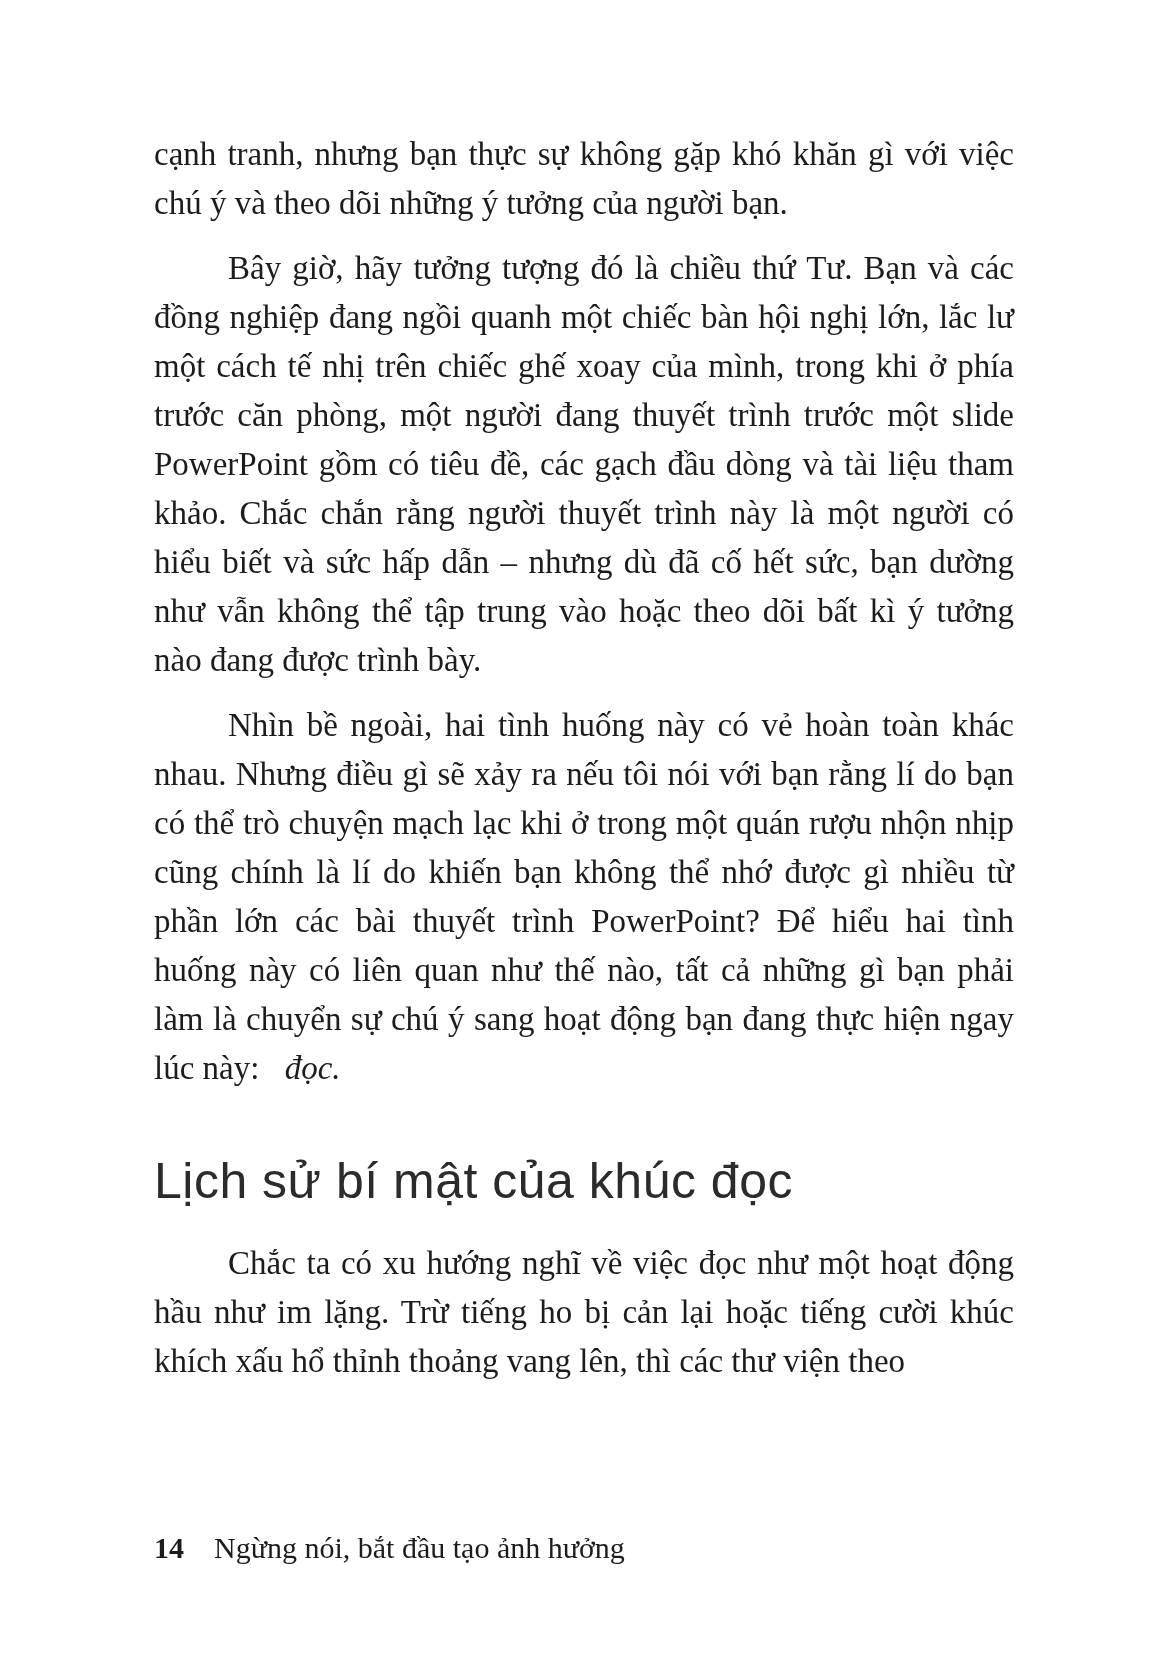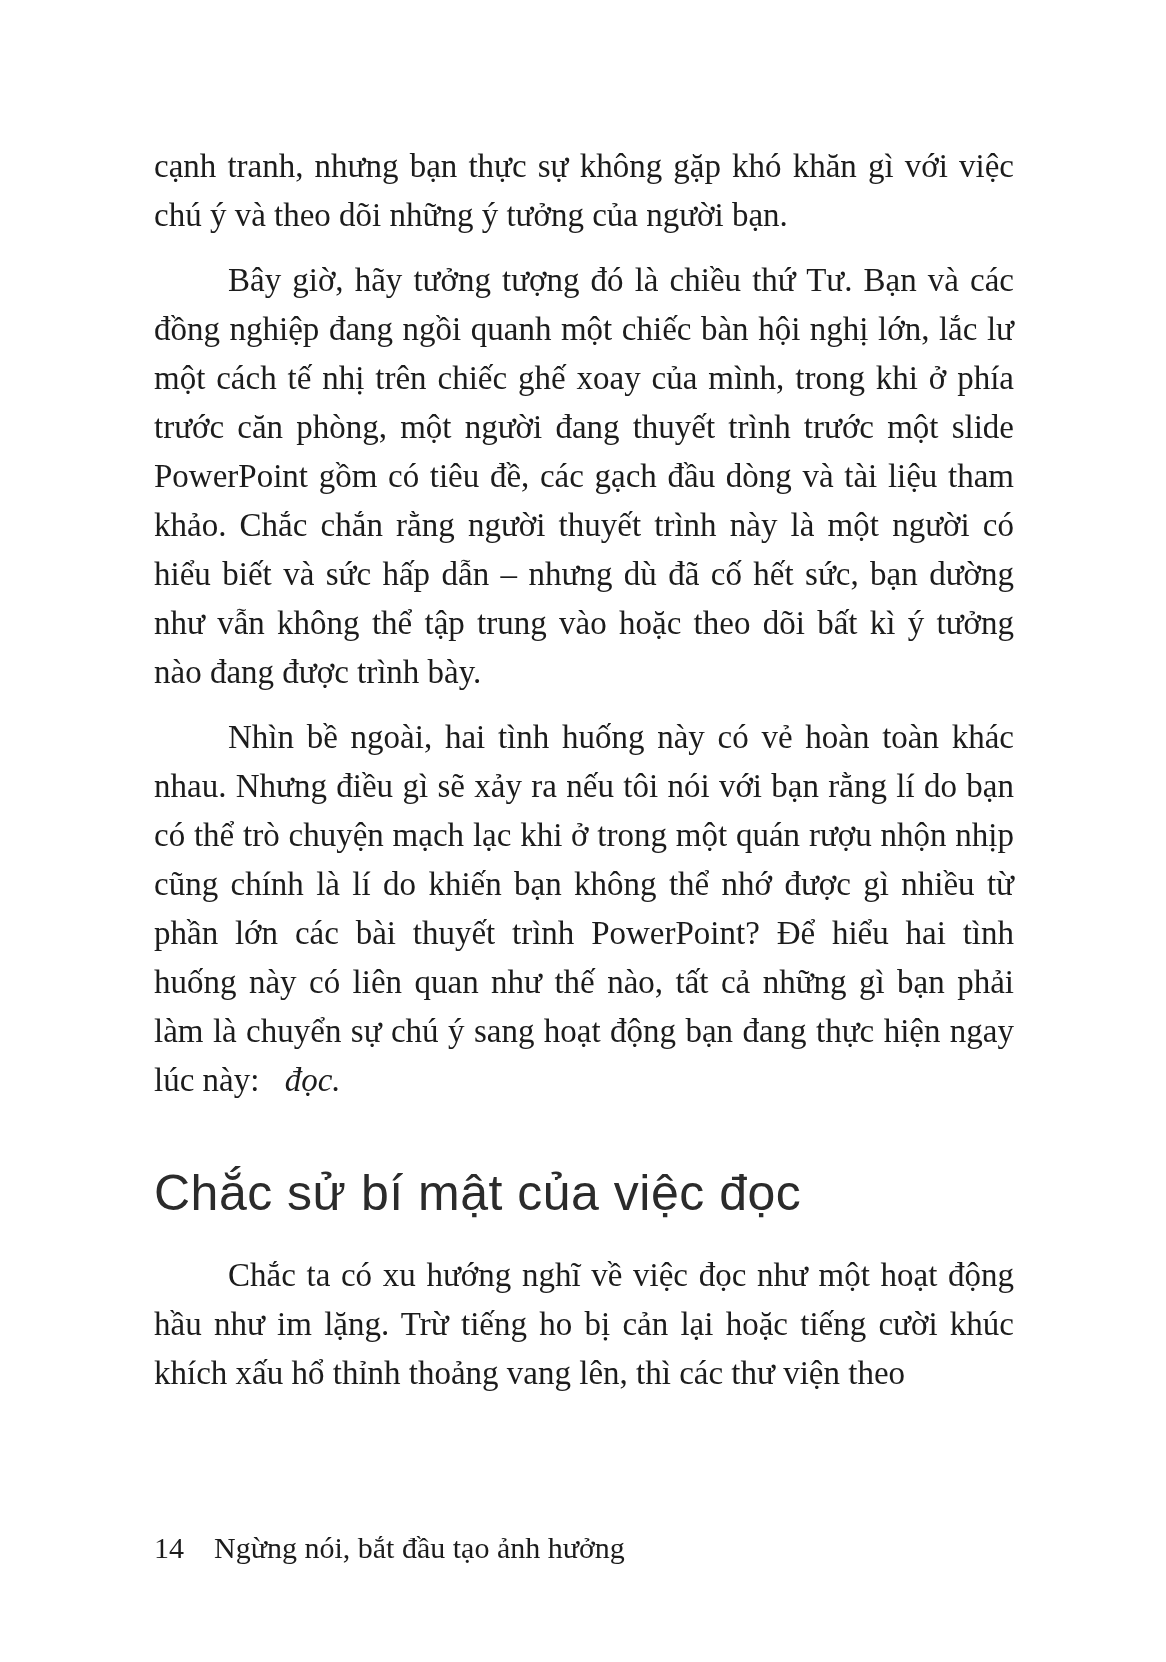--- a/index.html
+++ b/index.html
@@ -11,21 +11,21 @@
     position: relative;
     width: 1166px;
     height: 1662px;
     background: #ffffff;
     overflow: hidden;
     font-family: "Liberation Serif", serif;
   }
   #body-text {
     position: absolute;
     left: 154px;
-    top: 142px;
+    top: 130px;
     width: 860px;
     color: #1c1c1c;
     font-size: 33px;
     line-height: 49px;
     text-align: justify;
   }
   p.body-para {
     margin: 0 0 16px 0;
   }
   p.body-para.indent {
@@ -52,40 +52,40 @@
     left: 154px;
     top: 1487px;
     width: 860px;
     display: flex;
     align-items: baseline;
     gap: 30px;
     font-size: 30px;
     color: #1c1c1c;
   }
   #footer .page-number {
-    font-weight: normal;
+    font-weight: bold;
   }
   #footer .running-title {
     margin-top: 44px;
   }
 </style>
 </head>
 <body>
 
 <div id="page">
 
   <div id="body-text">
 
     <p class="body-para">cạnh tranh, nhưng bạn thực sự không gặp khó khăn gì với việc chú ý và theo dõi những ý tưởng của người bạn.</p>
 
     <p class="body-para indent">Bây giờ, hãy tưởng tượng đó là chiều thứ Tư. Bạn và các đồng nghiệp đang ngồi quanh một chiếc bàn hội nghị lớn, lắc lư một cách tế nhị trên chiếc ghế xoay của mình, trong khi ở phía trước căn phòng, một người đang thuyết trình trước một slide PowerPoint gồm có tiêu đề, các gạch đầu dòng và tài liệu tham khảo. Chắc chắn rằng người thuyết trình này là một người có hiểu biết và sức hấp dẫn – nhưng dù đã cố hết sức, bạn dường như vẫn không thể tập trung vào hoặc theo dõi bất kì ý tưởng nào đang được trình bày.</p>
 
     <p class="body-para indent"><span>Nhìn bề ngoài, hai tình huống này có vẻ hoàn toàn khác nhau. Nhưng điều gì sẽ xảy ra nếu tôi nói với bạn rằng lí do bạn có thể trò chuyện mạch lạc khi ở trong một quán rượu nhộn nhịp cũng chính là lí do khiến bạn không thể nhớ được gì nhiều từ phần lớn các bài thuyết trình PowerPoint? Để hiểu hai tình huống này có liên quan như thế nào, tất cả những gì bạn phải làm là chuyển sự chú ý sang hoạt động bạn đang thực hiện ngay lúc này: </span><span class="italic">đọc.</span></p>
 
-    <h1 class="section-heading">Chắc sử bí mật của việc đọc</h1>
+    <h1 class="section-heading">Lịch sử bí mật của khúc đọc</h1>
 
     <p class="body-para indent">Chắc ta có xu hướng nghĩ về việc đọc như một hoạt động hầu như im lặng. Trừ tiếng ho bị cản lại hoặc tiếng cười khúc khích xấu hổ thỉnh thoảng vang lên, thì các thư viện theo</p>
 
   </div>
 
   <div id="footer">
     <span class="page-number">14</span>
     <span class="running-title">Ngừng nói, bắt đầu tạo ảnh hưởng</span>
   </div>
 

